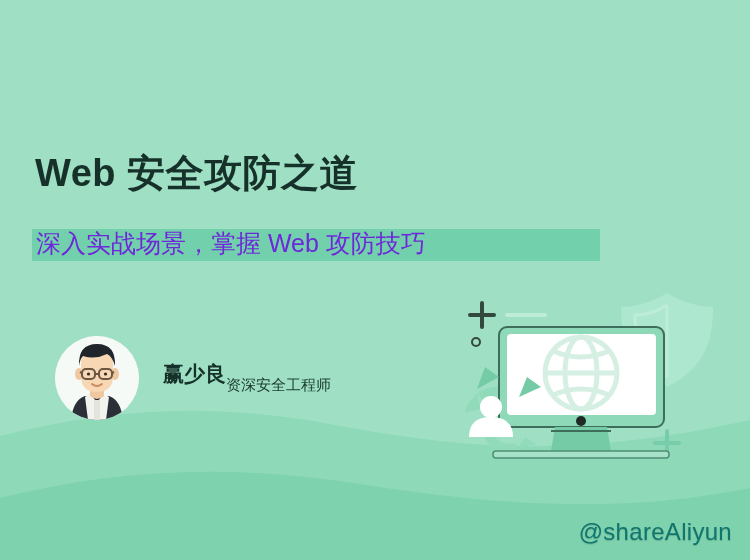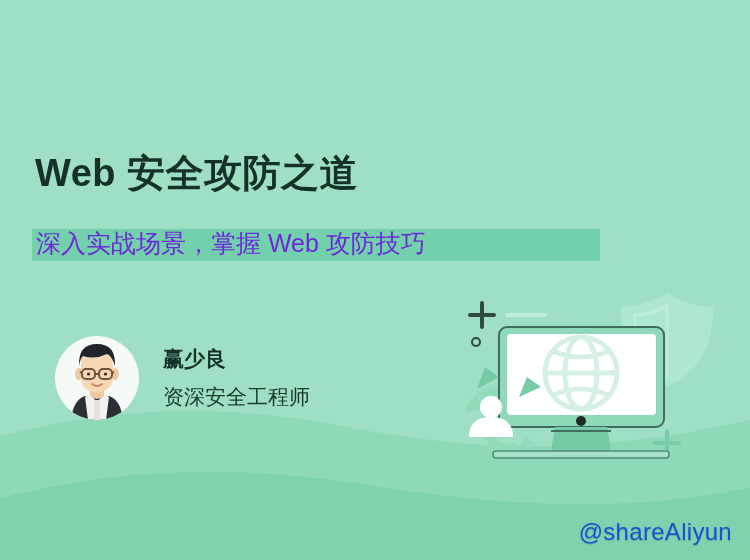--- a/index.html
+++ b/index.html
@@ -76,47 +76,47 @@
     width: 84px;
     height: 84px;
     border-radius: 50%;
     overflow: hidden;
     background: #f4f8f4;
     flex: 0 0 auto;
   }
   .author-text {
     margin-left: 24px;
     display: flex;
-    flex-direction: column;
+    flex-direction: row;
     justify-content: center;
   }
   .author-name {
     font-size: 21px;
     font-weight: 700;
     color: #16312a;
     line-height: 1.15;
     white-space: nowrap;
   }
   .author-role {
     margin-top: 14px;
-    font-size: 21px;
+    font-size: 15px;
     font-weight: 400;
     color: #1b3a31;
     line-height: 1.15;
     white-space: nowrap;
   }
 
   
   .watermark {
     position: absolute;
     right: 18px;
     bottom: 14px;
     font-size: 24px;
     font-weight: 400;
-    color: #1d4ed8;
+    color: #0f766e;
     letter-spacing: 0.3px;
     text-shadow: 0 1px 1px rgba(60,110,95,0.35);
     white-space: nowrap;
   }
 </style>
 </head>
 <body>
 
 <div id="slide">
 

